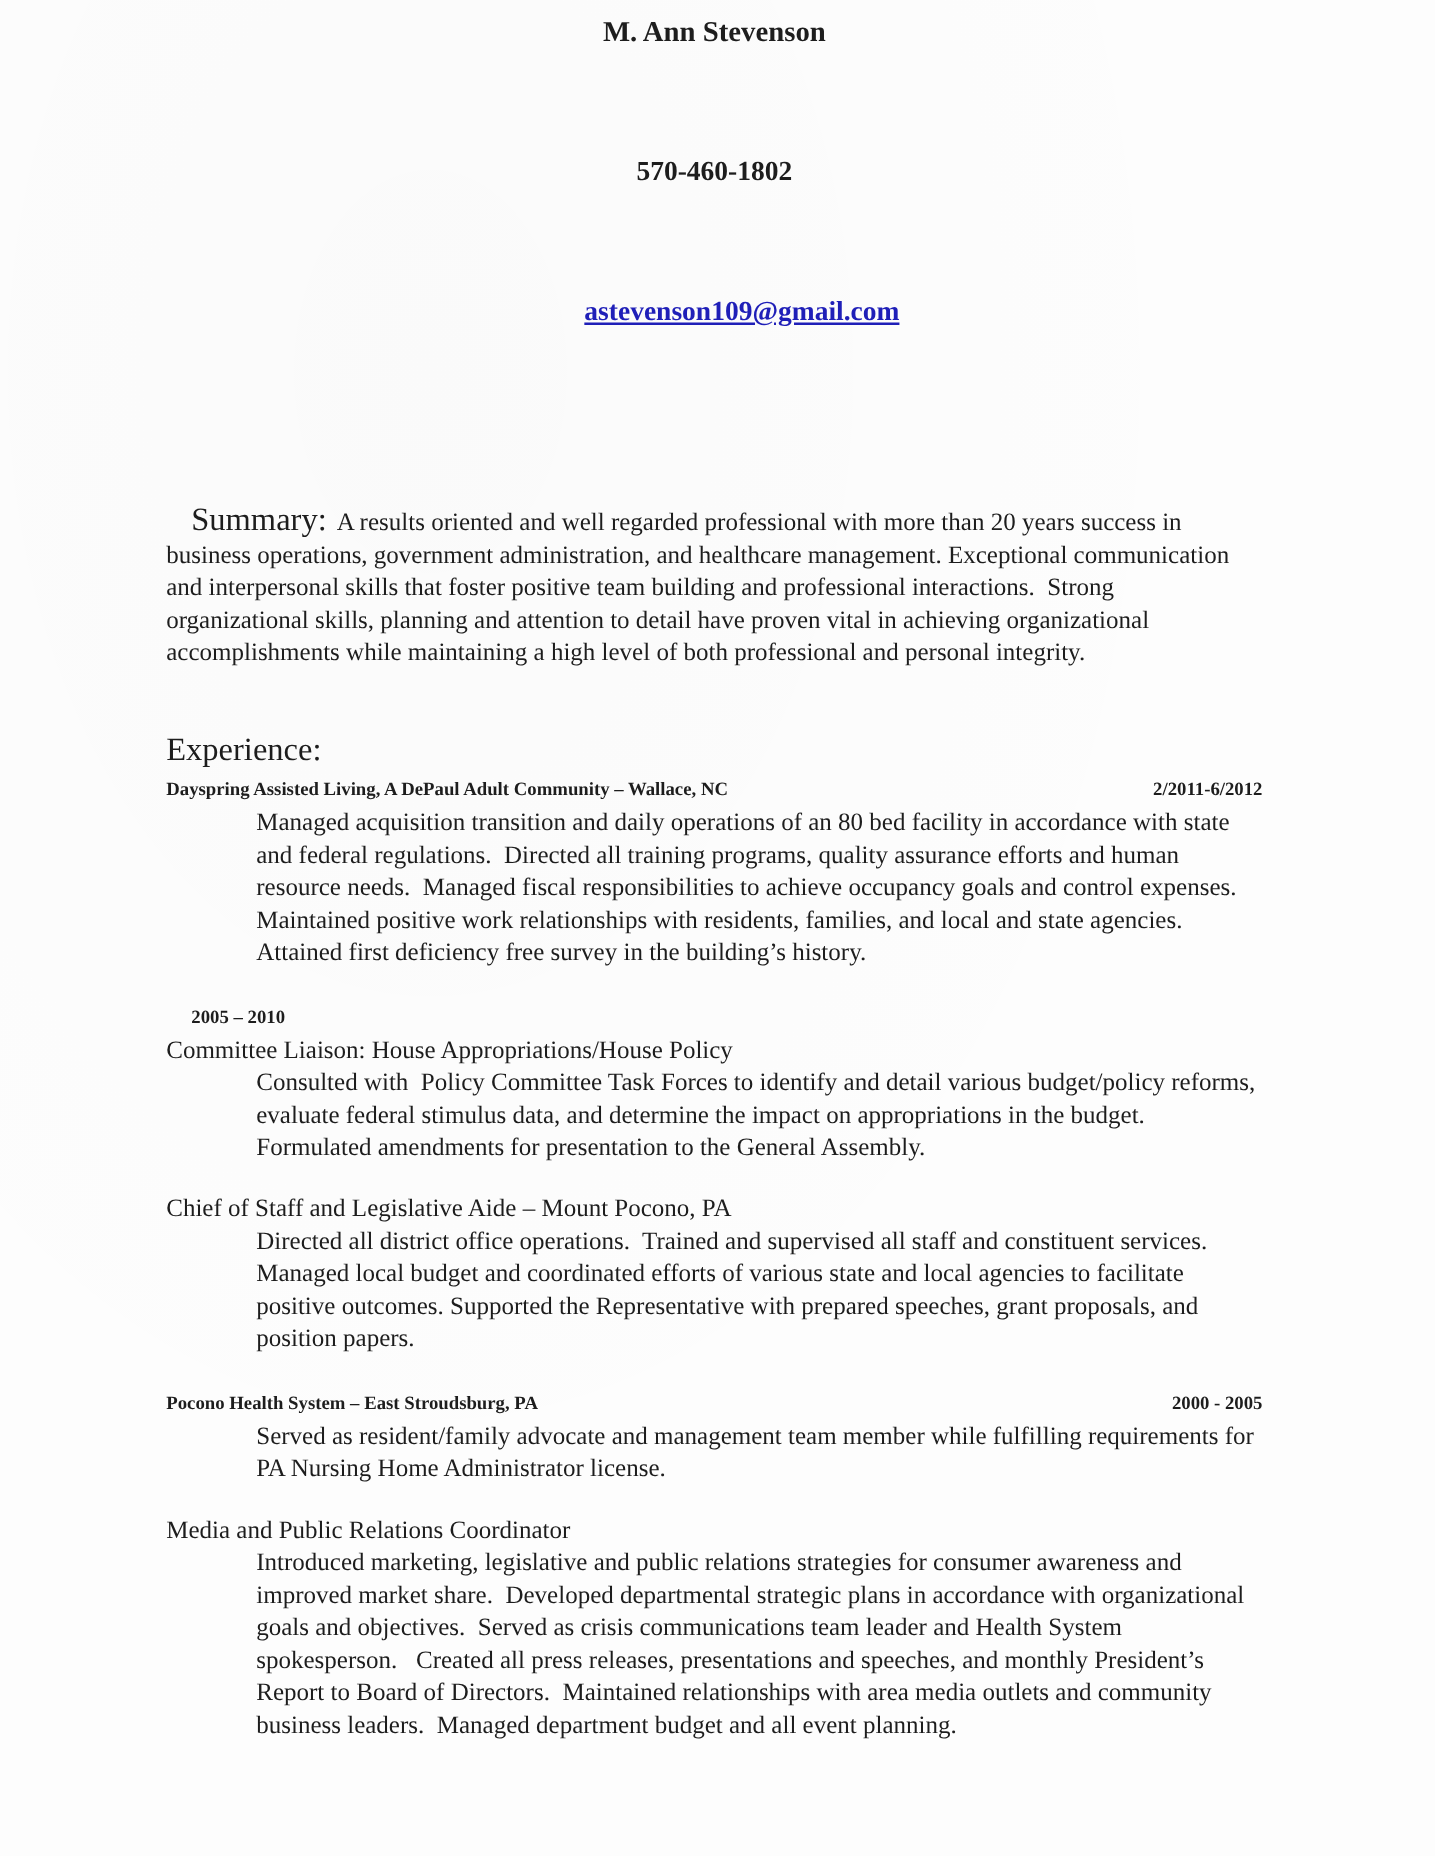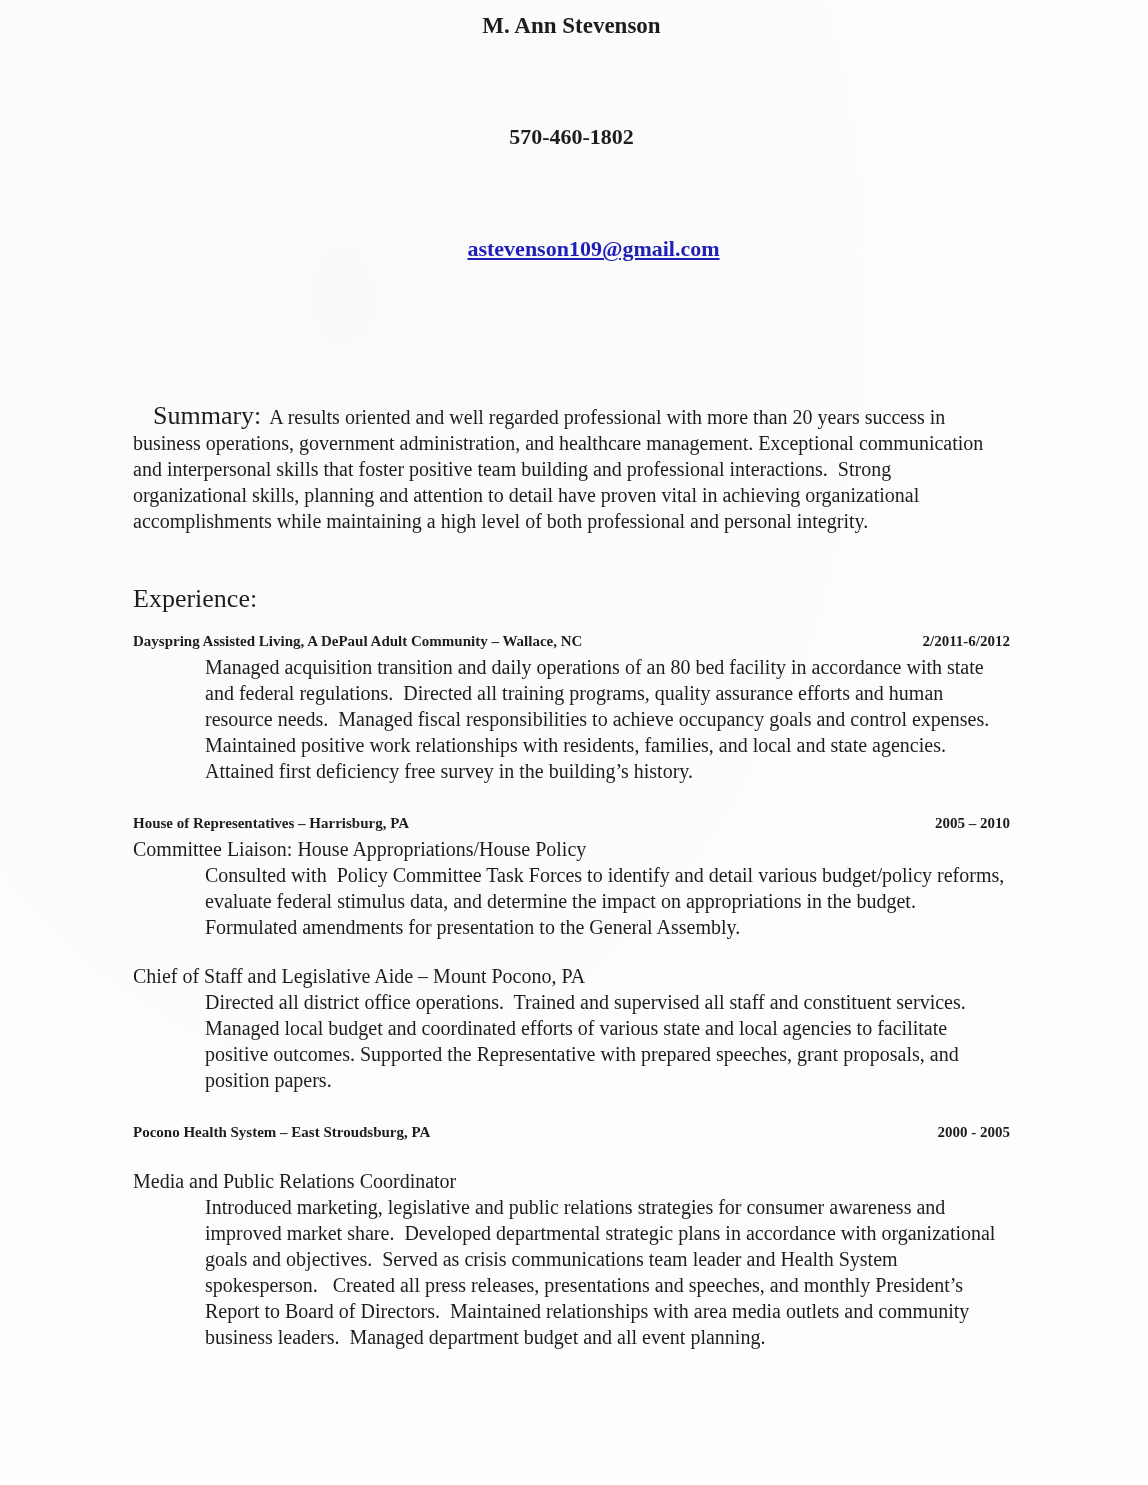--- a/index.html
+++ b/index.html
@@ -55,21 +55,21 @@
   .summary-para {
     margin: 30px 0 0 0;
     white-space: pre-wrap;
   }
   .summary-para .h1 {
     line-height: 26px;
     padding-right: 8px;
   }
   .experience-heading {
     margin-top: 24px;
-    margin-bottom: 14px;
+    margin-bottom: 4px;
   }
   
   .job {
     margin-top: 0;
   }
   .job + .job {
     margin-top: 26px;
   }
   .job-head {
     display: flex;
@@ -125,39 +125,39 @@
           <span class="job-company">Dayspring Assisted Living, A DePaul Adult Community – Wallace, NC</span>
           <span class="job-dates">2/2011-6/2012</span>
         </div>
         <div class="role">
           <p class="role-desc">Managed acquisition transition and daily operations of an 80 bed facility in accordance with state and federal regulations.  Directed all training programs, quality assurance efforts and human resource needs.  Managed fiscal responsibilities to achieve occupancy goals and control expenses.  Maintained positive work relationships with residents, families, and local and state agencies. Attained first deficiency free survey in the building’s history.</p>
         </div>
       </div>
 
       <div class="job">
         <div class="job-head">
-          <span class="job-company">House of Representatives – Harrisburg, PA</span>
           <span class="job-dates">2005 – 2010</span>
         </div>
         <div class="role">
           <div class="role-title">Committee Liaison: House Appropriations/House Policy</div>
           <p class="role-desc">Consulted with  Policy Committee Task Forces to identify and detail various budget/policy reforms, evaluate federal stimulus data, and determine the impact on appropriations in the budget. Formulated amendments for presentation to the General Assembly.</p>
         </div>
         <div class="role">
           <div class="role-title">Chief of Staff and Legislative Aide – Mount Pocono, PA</div>
           <p class="role-desc">Directed all district office operations.  Trained and supervised all staff and constituent services. Managed local budget and coordinated efforts of various state and local agencies to facilitate positive outcomes. Supported the Representative with prepared speeches, grant proposals, and position papers.</p>
         </div>
       </div>
 
       <div class="job">
         <div class="job-head">
           <span class="job-company">Pocono Health System – East Stroudsburg, PA</span>
           <span class="job-dates">2000 - 2005</span>
         </div>
         <div class="role">
+          <p class="role-desc">Served as resident/family advocate and management team member while fulfilling requirements for PA Nursing Home Administrator license.</p>
         </div>
         <div class="role">
           <div class="role-title">Media and Public Relations Coordinator</div>
           <p class="role-desc">Introduced marketing, legislative and public relations strategies for consumer awareness and improved market share.  Developed departmental strategic plans in accordance with organizational goals and objectives.  Served as crisis communications team leader and Health System spokesperson.   Created all press releases, presentations and speeches, and monthly President’s Report to Board of Directors.  Maintained relationships with area media outlets and community business leaders.  Managed department budget and all event planning.</p>
         </div>
       </div>
 
     </div>
   </div>
 

